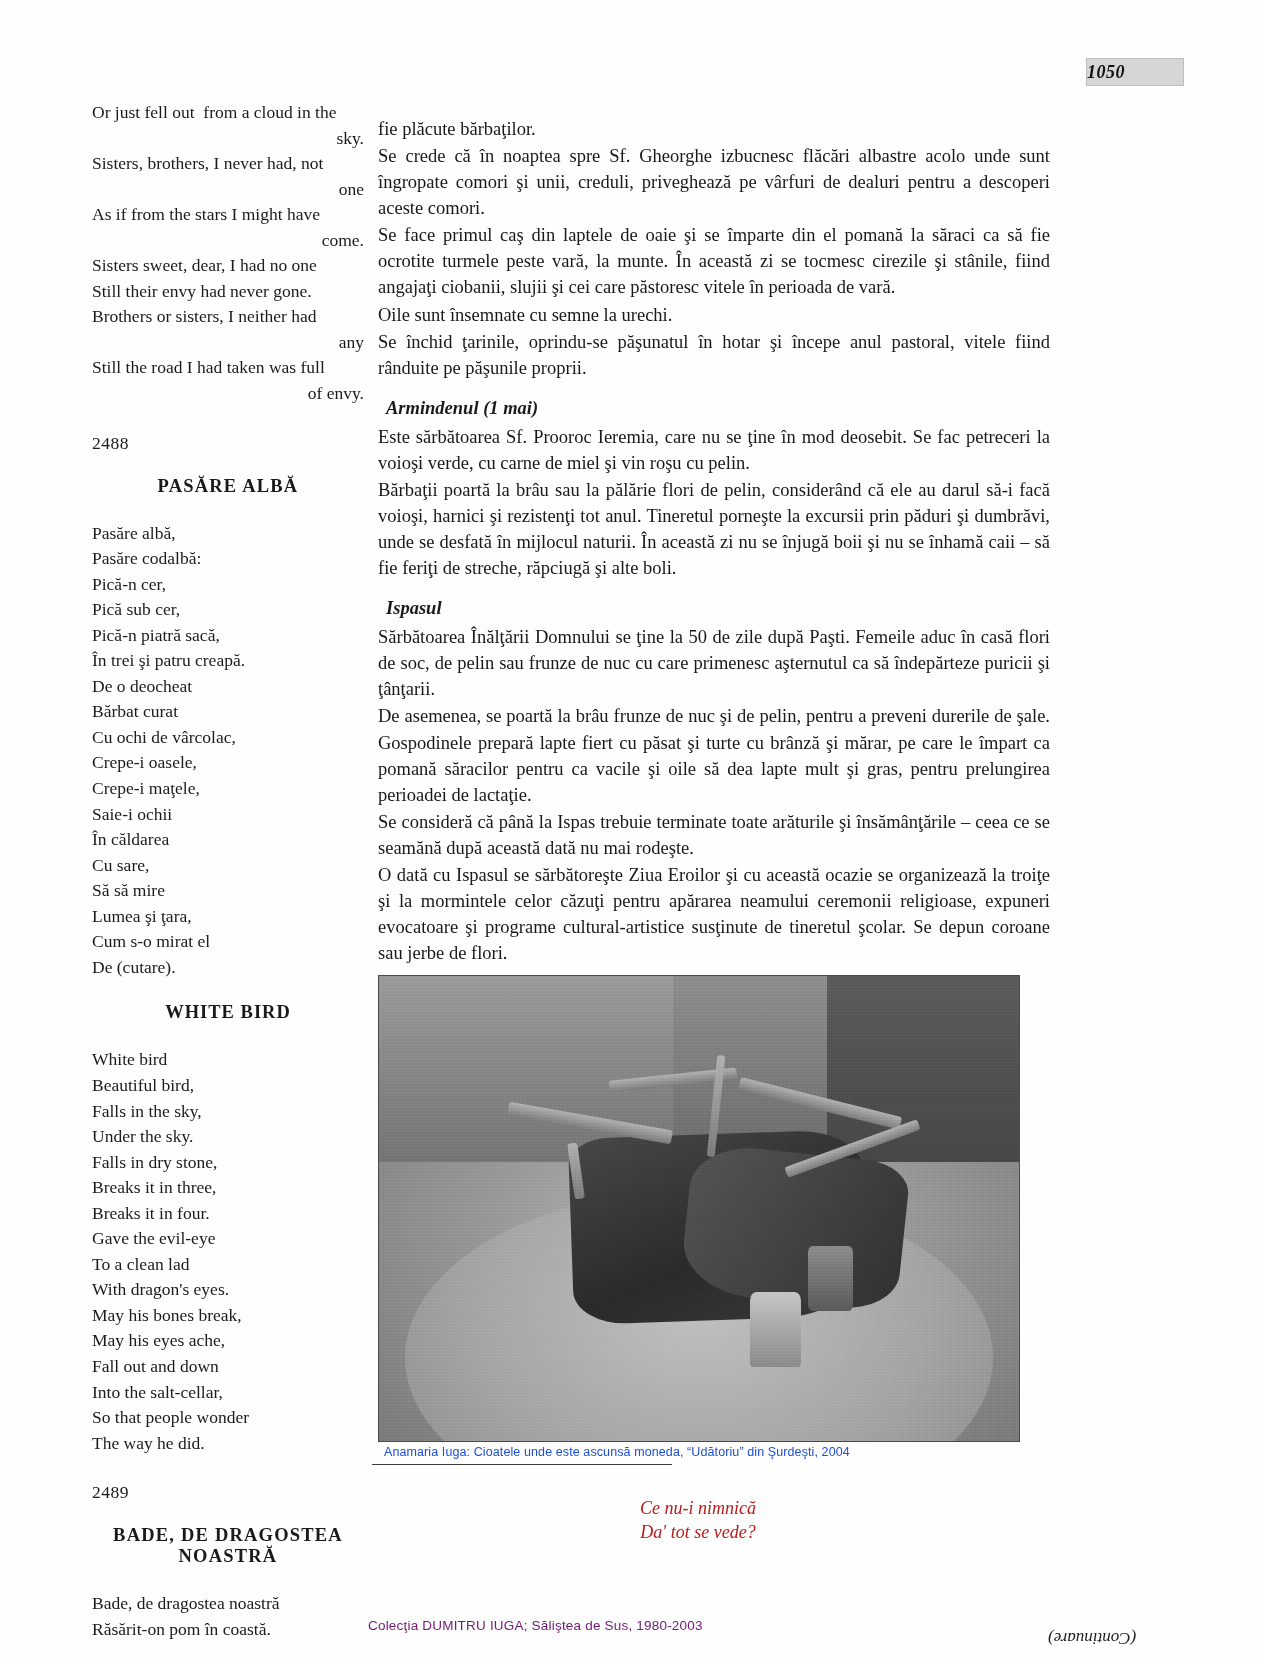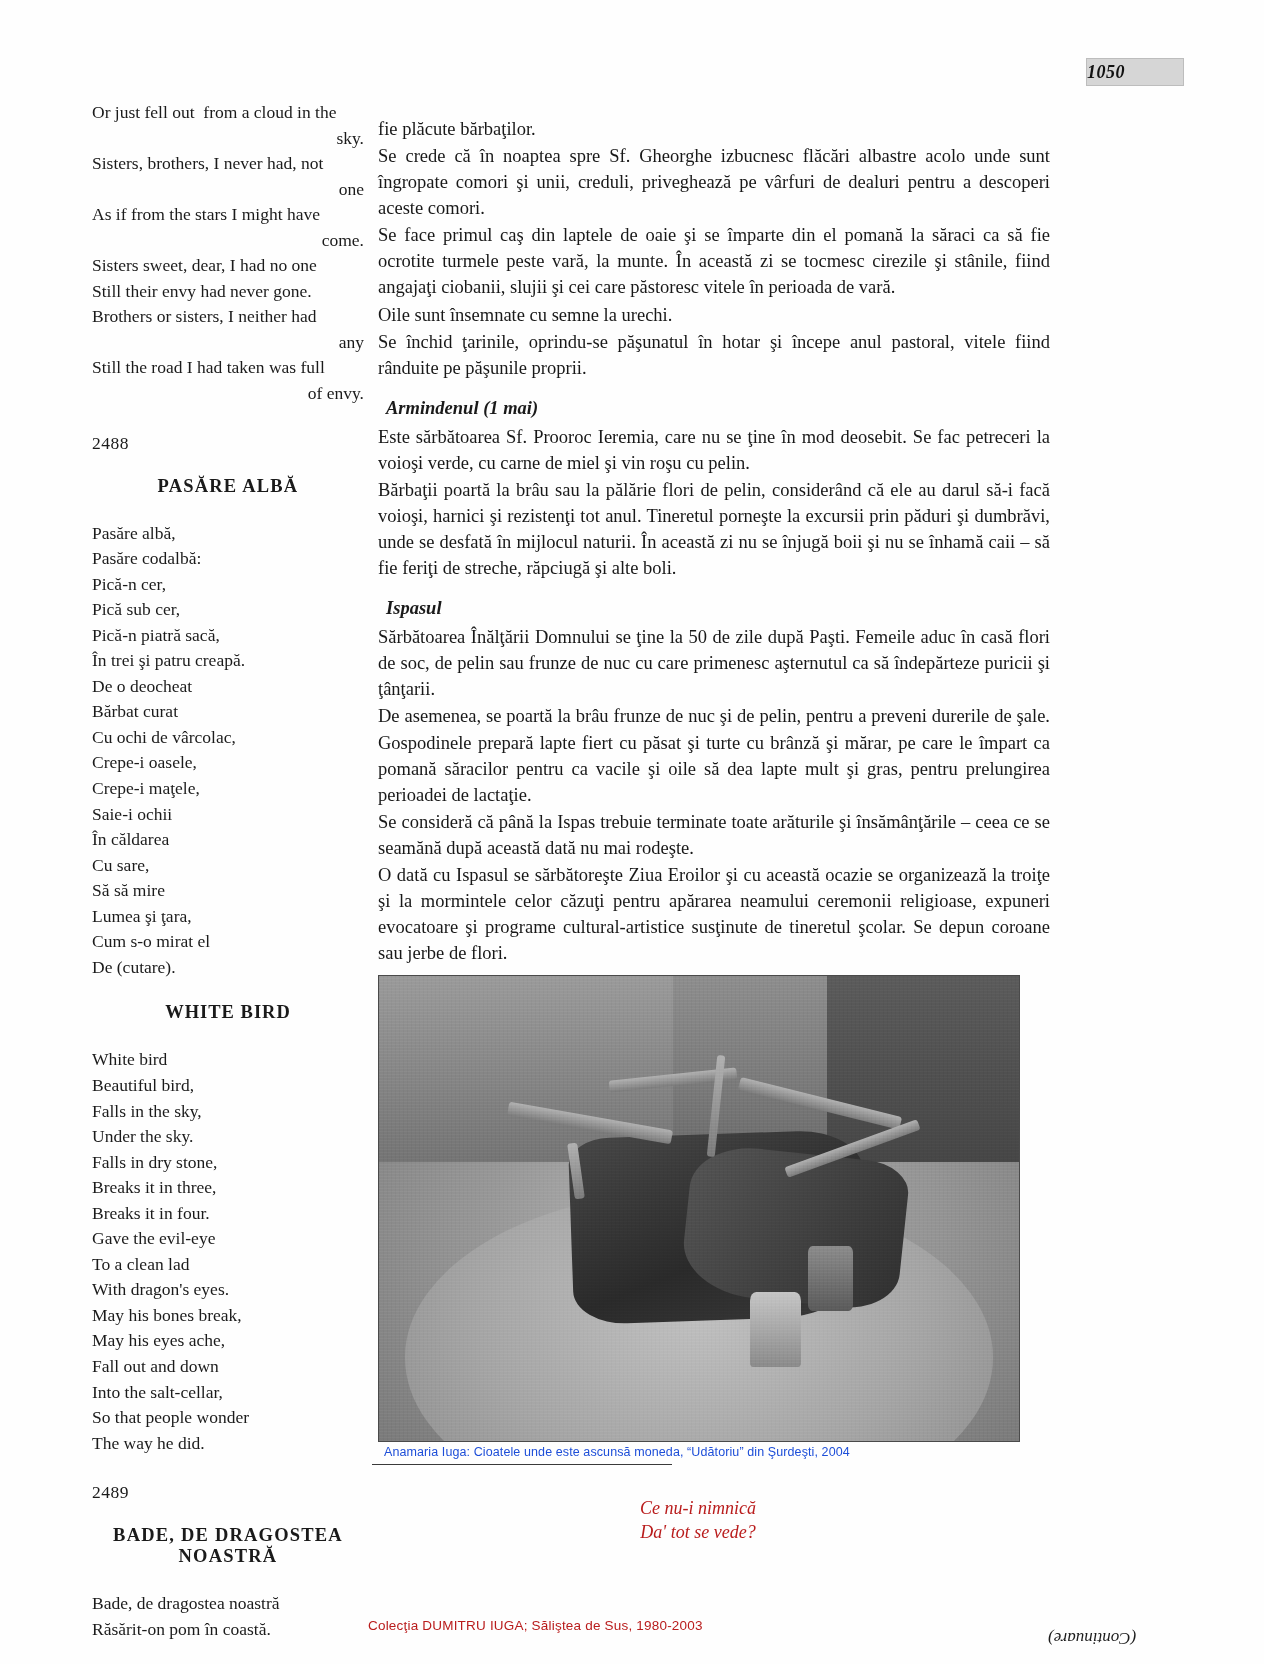--- a/index.html
+++ b/index.html
@@ -233,21 +233,21 @@
     line-height: 1.33;
     color: #b91c1c;
   }
   .collection {
     position: absolute;
     left: 368px;
     top: 1618px;
     font-family: "Liberation Sans", sans-serif;
     font-size: 13.5px;
     letter-spacing: 0.2px;
-    color: #b91c1c;
+    color: #701a75;
   }
   .continuare {
     position: absolute;
     right: 128px;
     top: 1628px;
     font-style: italic;
     font-size: 17px;
     color: #1b1b1b;
     transform: rotate(180deg);
   }

